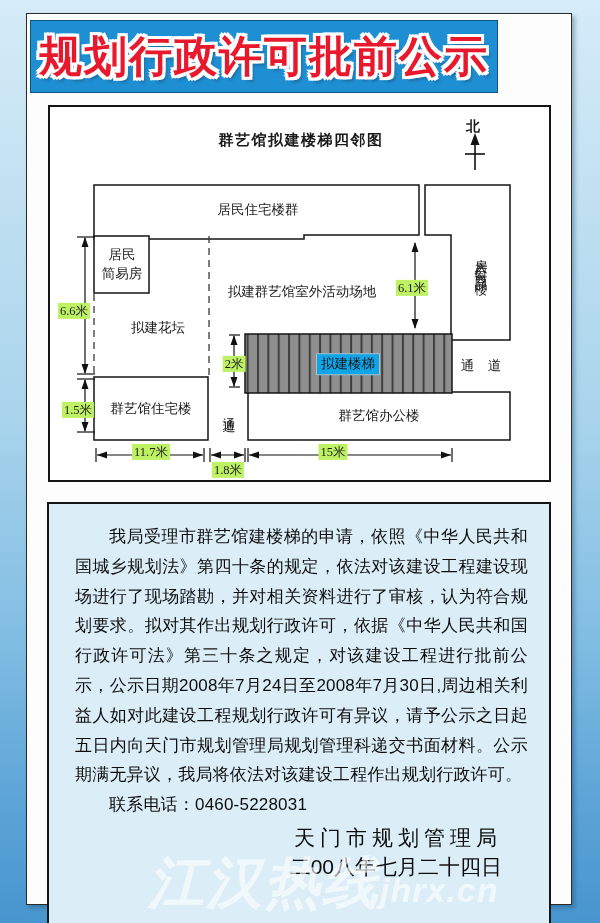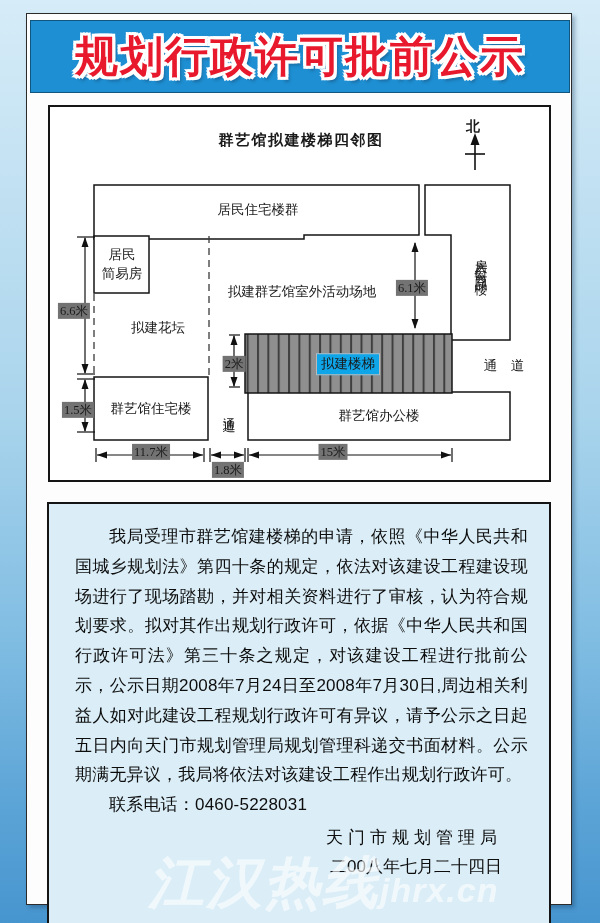--- a/index.html
+++ b/index.html
@@ -10,21 +10,21 @@
     background:linear-gradient(180deg,#d6ecf8 0%,#c2e1f2 20%,#a9d4ec 45%,#7fbce2 70%,#5aa3d6 88%,#4795cf 100%);
   }
   
   .board {
     position:absolute; left:26px; top:13px; width:546px; height:892px;
     background:#fdfdfd; border:1.5px solid #2b2b2b;
     box-shadow:3px 3px 4px rgba(25,60,95,.35);
   }
   
   .titlebar {
-    position:absolute; left:30px; top:20px; width:540px; height:73px;
+    position:absolute; left:30px; top:20px; width:468px; height:73px;
     background:#1e8fd2; border:1px solid #10567f;
     display:flex; align-items:center; justify-content:center;
   }
   .titlebar h1 {
     font-size:43px; font-weight:bold; letter-spacing:2px; color:#e8192d;
     font-family:"Liberation Sans", sans-serif; white-space:nowrap;
     text-shadow:
       -3px -3px 0 #fff, 3px -3px 0 #fff, -3px 3px 0 #fff, 3px 3px 0 #fff,
       -3px 0 0 #fff, 3px 0 0 #fff, 0 -3px 0 #fff, 0 3px 0 #fff,
       -2px -2px 0 #fff, 2px -2px 0 #fff, -2px 2px 0 #fff, 2px 2px 0 #fff,
@@ -37,36 +37,36 @@
   }
   .diagram svg { position:absolute; left:0; top:0; width:499px; height:373px; }
   .dlabel {
     position:absolute; transform:translate(-50%,-50%);
     color:#1a1a1a; font-family:"Liberation Serif", serif;
     font-size:13.5px; white-space:nowrap; line-height:1.3; text-align:center;
   }
   .dtitle { font-size:15px; letter-spacing:1.5px; font-weight:bold; }
   .north  { font-size:14px; font-weight:bold; }
   .vert   { writing-mode:vertical-rl; text-orientation:upright; white-space:normal; }
-  .dim    { font-size:12.5px; background:#737373; padding:0 2px; }
+  .dim    { font-size:12.5px; background:#bef264; padding:0 2px; }
   .stairlab { background:#0ea5e9; padding:1px 4px; border:1px solid #bbb; }
   
   .notice {
     position:absolute; left:47px; top:502px; width:504px; height:430px;
     background:#dbeef8; border:2px solid #151515;
     padding:18px 21px 0 26px;
     color:#0d0d0d;
   }
   .notice p {
     font-size:17px; line-height:29.8px; text-align:justify;
     font-weight:500; letter-spacing:.2px;
   }
   .indent { text-indent:2em; }
   .sig { margin-top:3px; padding-right:26px; text-align:right; }
-  .sig div { font-size:17px; line-height:29px; font-weight:500; }
+  .sig div { font-size:21px; line-height:29px; font-weight:500; }
   .issuer { letter-spacing:5px; }
   
   .watermark {
     position:absolute; left:148px; top:846px; z-index:5;
     color:#ffffff; opacity:.62; white-space:nowrap;
     font-weight:bold; font-style:italic; pointer-events:none;
   }
   .wm-cjk  { font-size:56px; letter-spacing:2px; }
   .wm-lat  { font-size:34px; font-style:italic; letter-spacing:1px; }
 </style>
@@ -148,21 +148,21 @@
     <div class="dlabel dtitle" style="left:251px; top:34px;">群艺馆拟建楼梯四邻图</div>
     <div class="dlabel north" style="left:423px; top:20px;">北</div>
 
     <div class="dlabel" style="left:208px; top:103px;">居民住宅楼群</div>
     <div class="dlabel" style="left:72px; top:148px;">居民</div>
     <div class="dlabel" style="left:72px; top:167px;">简易房</div>
     <div class="dlabel vert" style="left:430px; top:155px; letter-spacing:4px; font-size:13px;">房产公司商品楼</div>
     <div class="dlabel" style="left:252px; top:185px;">拟建群艺馆室外活动场地</div>
     <div class="dlabel" style="left:108px; top:221px;text-align:center;">拟建花坛</div>
     <div class="dlabel stairlab" style="left:298px; top:257px;">拟建楼梯</div>
-    <div class="dlabel" style="left:454px; top:259px;">通　道</div>
+    <div class="dlabel" style="left:431px; top:259px;">通　道</div>
     <div class="dlabel vert" style="left:178px; top:302px; font-size:13px; letter-spacing:2px;">通道</div>
     <div class="dlabel" style="left:101px; top:302px;">群艺馆住宅楼</div>
     <div class="dlabel" style="left:329px; top:309px;">群艺馆办公楼</div>
 
     <div class="dlabel dim" style="left:24px; top:204px;">6.6米</div>
     <div class="dlabel dim" style="left:28px; top:303px;">1.5米</div>
     <div class="dlabel dim" style="left:362px; top:181px;">6.1米</div>
     <div class="dlabel dim" style="left:184px; top:257px;">2米</div>
     <div class="dlabel dim" style="left:101px; top:345px;">11.7米</div>
     <div class="dlabel dim" style="left:178px; top:363px;">1.8米</div>

